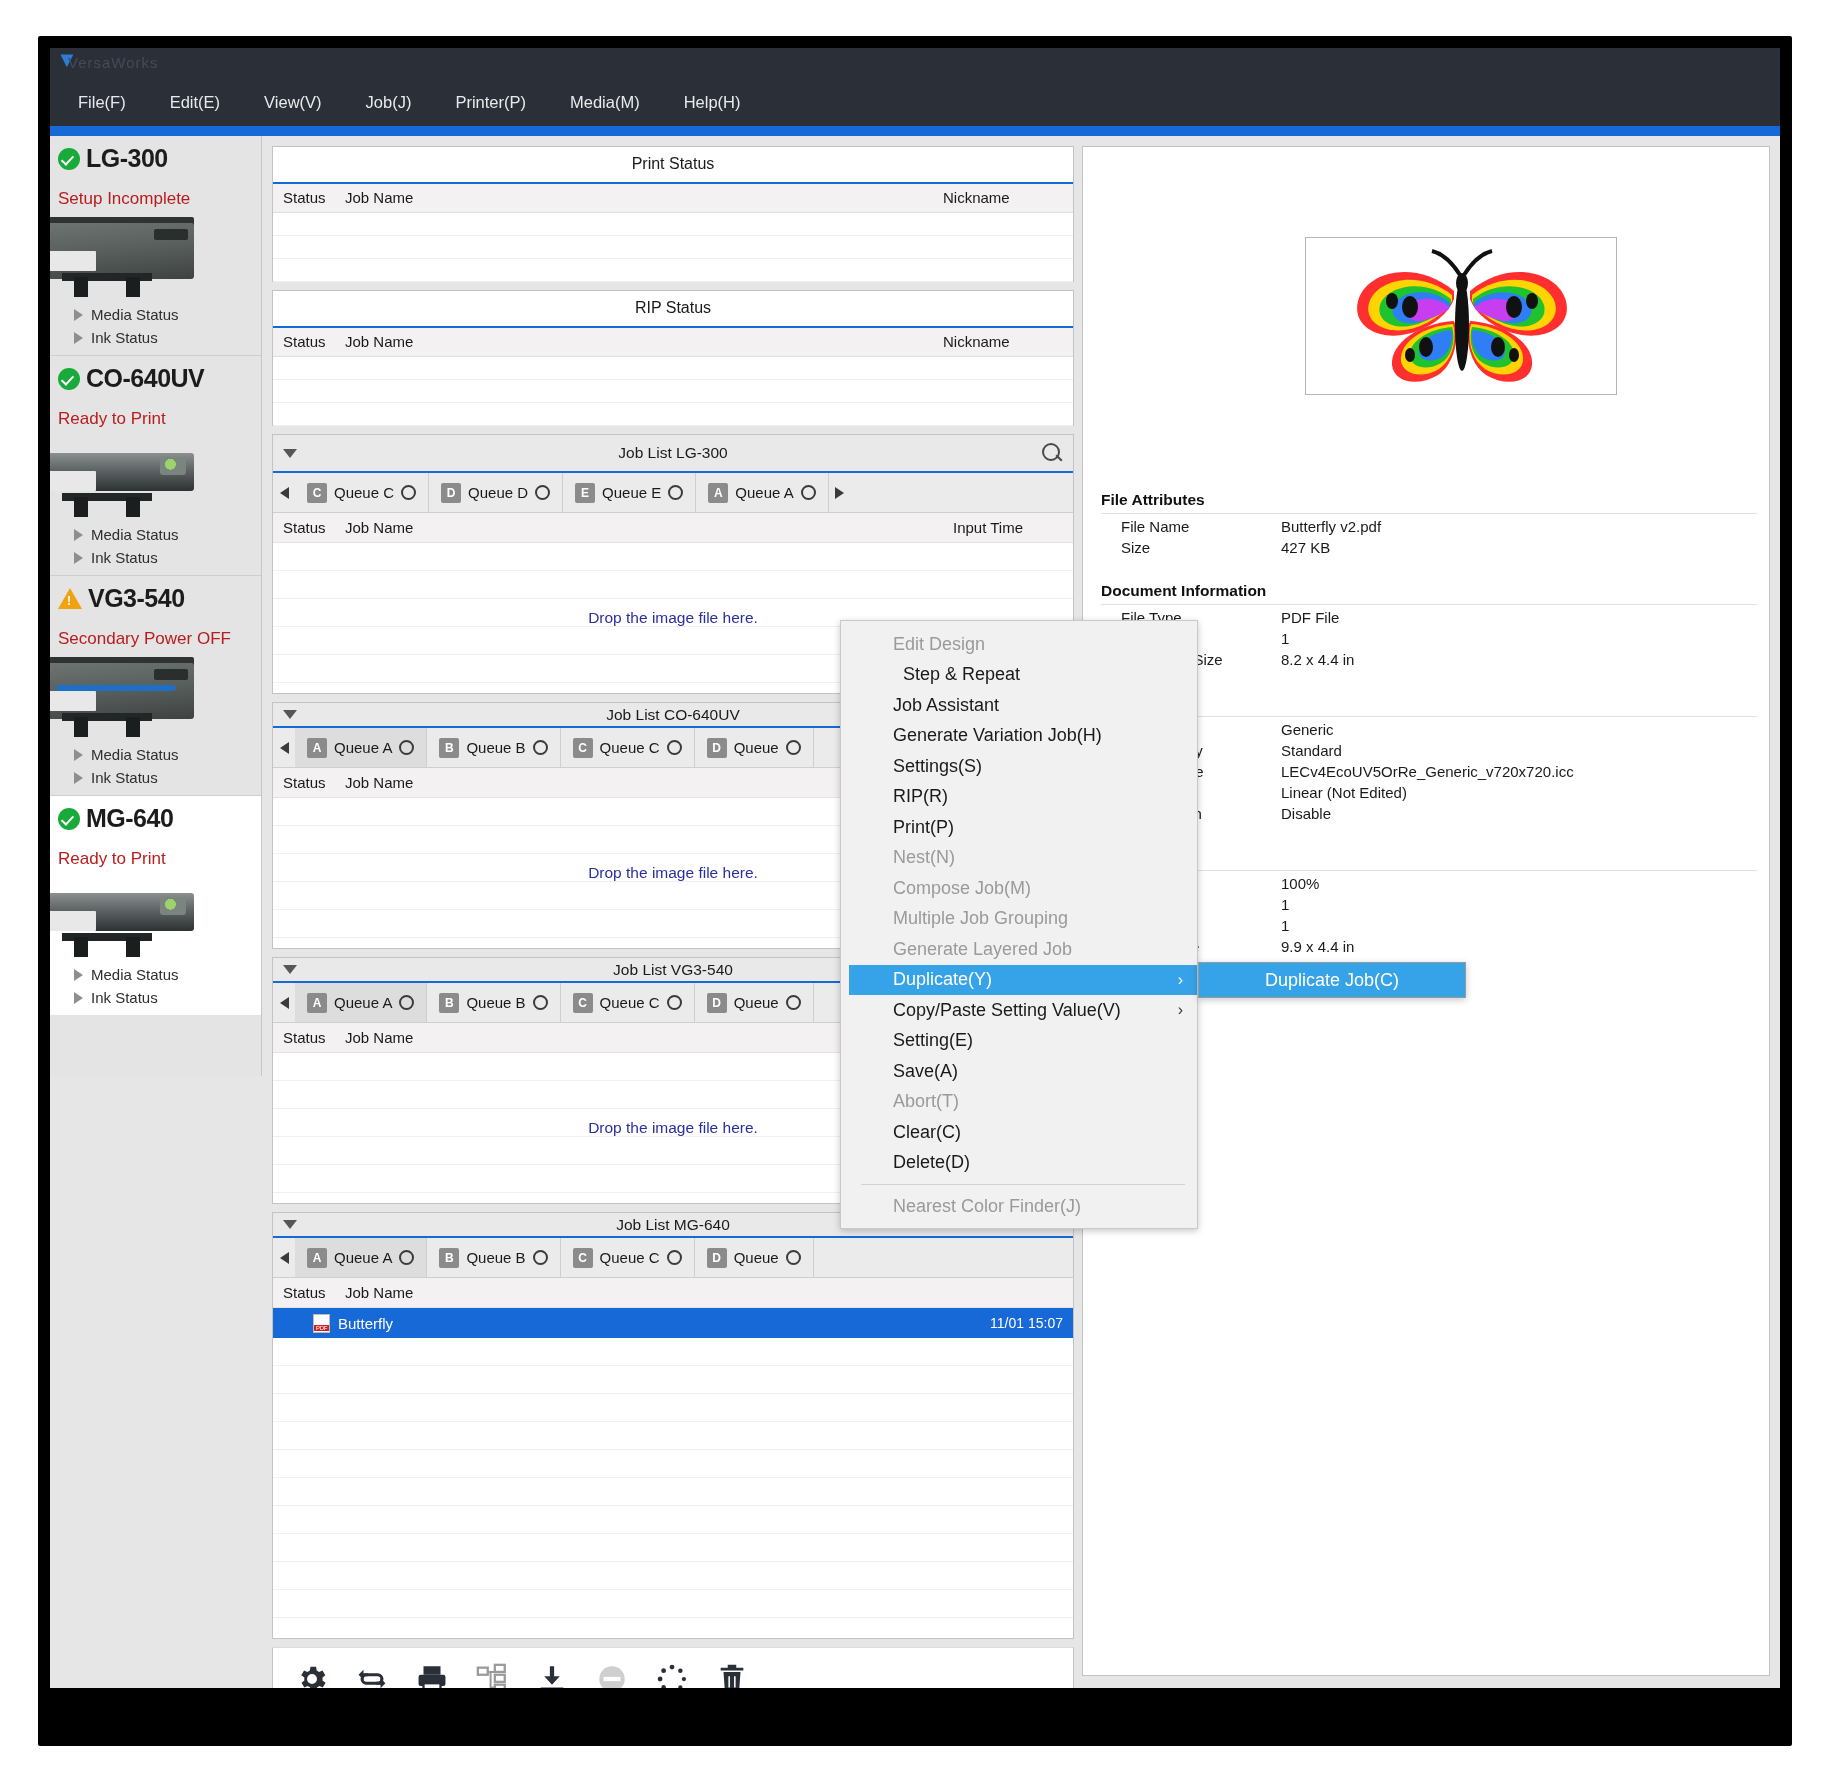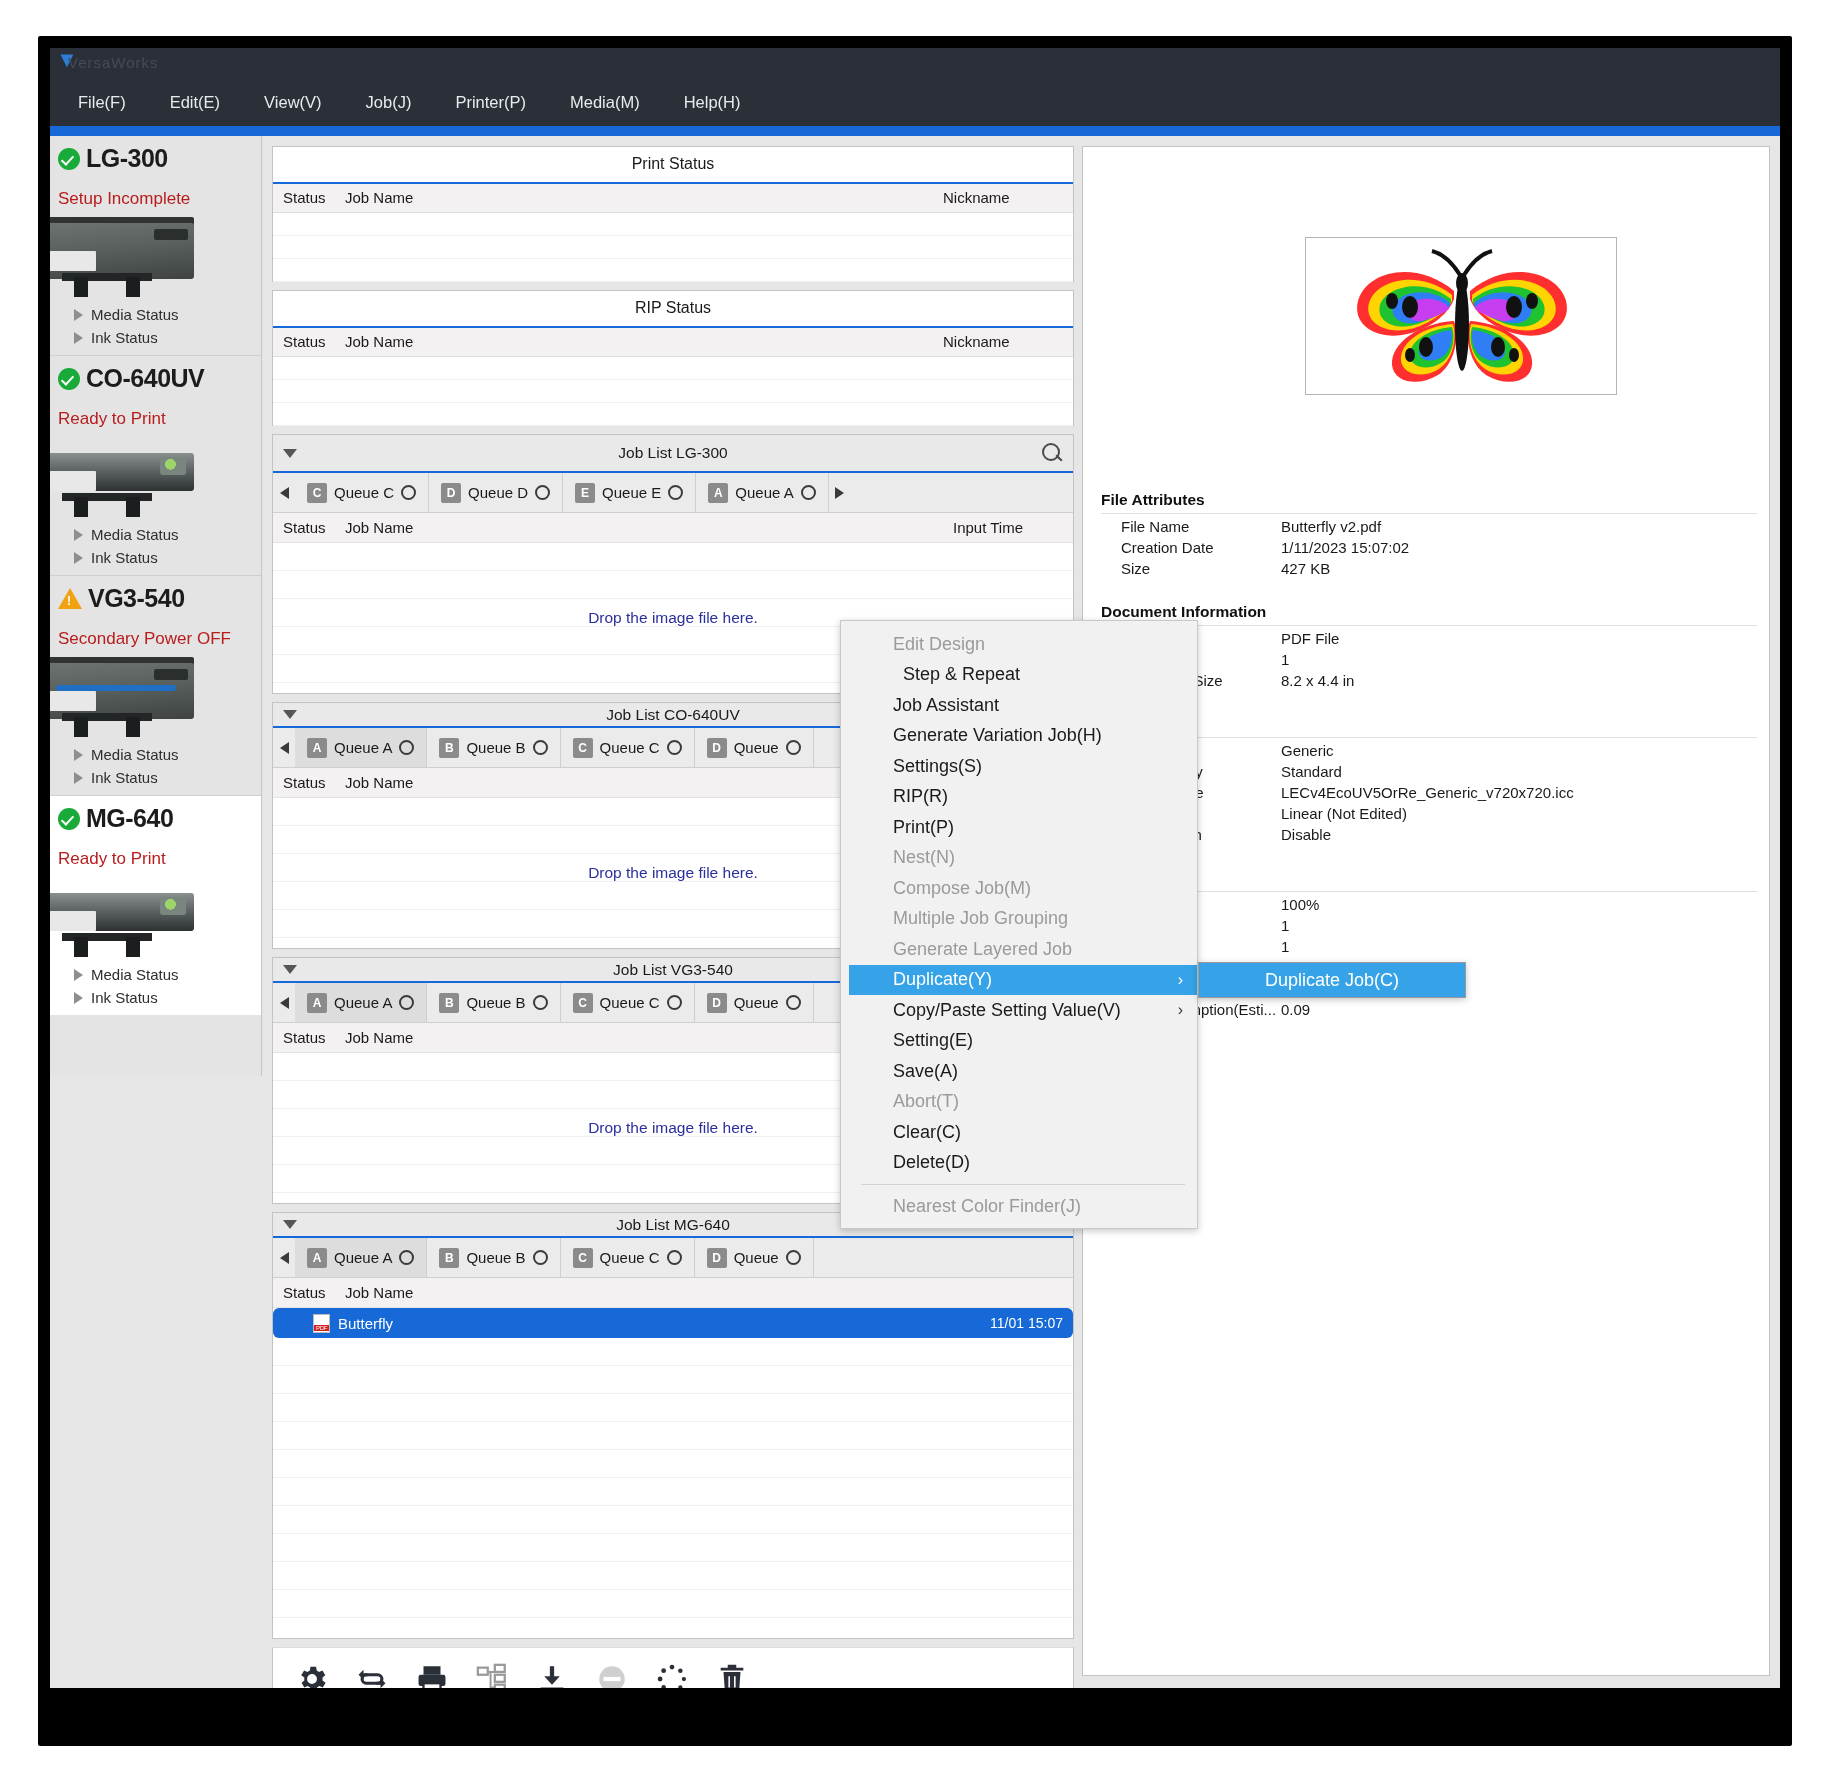--- a/index.html
+++ b/index.html
@@ -311,21 +311,21 @@
   .drop-hint {
     position: absolute; left: 0; right: 0; top: 50%;
     transform: translateY(-50%);
     text-align: center; color: #2b2f9e; font-size: 15.5px;
   }
   .jl-stripes { }
   .jl-stripes .rl { height: 28px; border-bottom: 1px solid #f1eff1; }
   .job-row {
     display: flex; align-items: center;
     height: 30px; background: #1669d6; color: #fff;
-    font-size: 15px; padding: 0 10px; border-radius: 6px;
+    font-size: 15px; padding: 0 10px;
   }
   .pdf-icon {
     width: 17px; height: 19px; background: #ffffff;
     margin-left: 30px; margin-right: 8px;
     position: relative; border: 1px solid #bbb;
   }
   .pdf-icon::after {
     content: "PDF"; position: absolute; left: 0; bottom: 1px;
     font-size: 6px; color: #fff; background: #cf2222;
     width: 100%; text-align: center; letter-spacing: -0.4px;
@@ -868,24 +868,20 @@
             </g>
           </svg>
         </div>
         <div class="attr-area" id="attrarea">
             <div class="attr-section">File Attributes</div>
             <div class="attr-row">
               <span class="k">File Name</span>
               <span class="v">Butterfly v2.pdf</span>
             </div>
             <div class="attr-row">
-              <span class="k">Creation Date</span>
-              <span class="v">1/11/2023 15:07:02</span>
-            </div>
-            <div class="attr-row">
               <span class="k">Size</span>
               <span class="v">427 KB</span>
             </div>
             <div class="attr-gap"></div>
             <div class="attr-section">Document Information</div>
             <div class="attr-row">
               <span class="k">File Type</span>
               <span class="v">PDF File</span>
             </div>
             <div class="attr-row">

